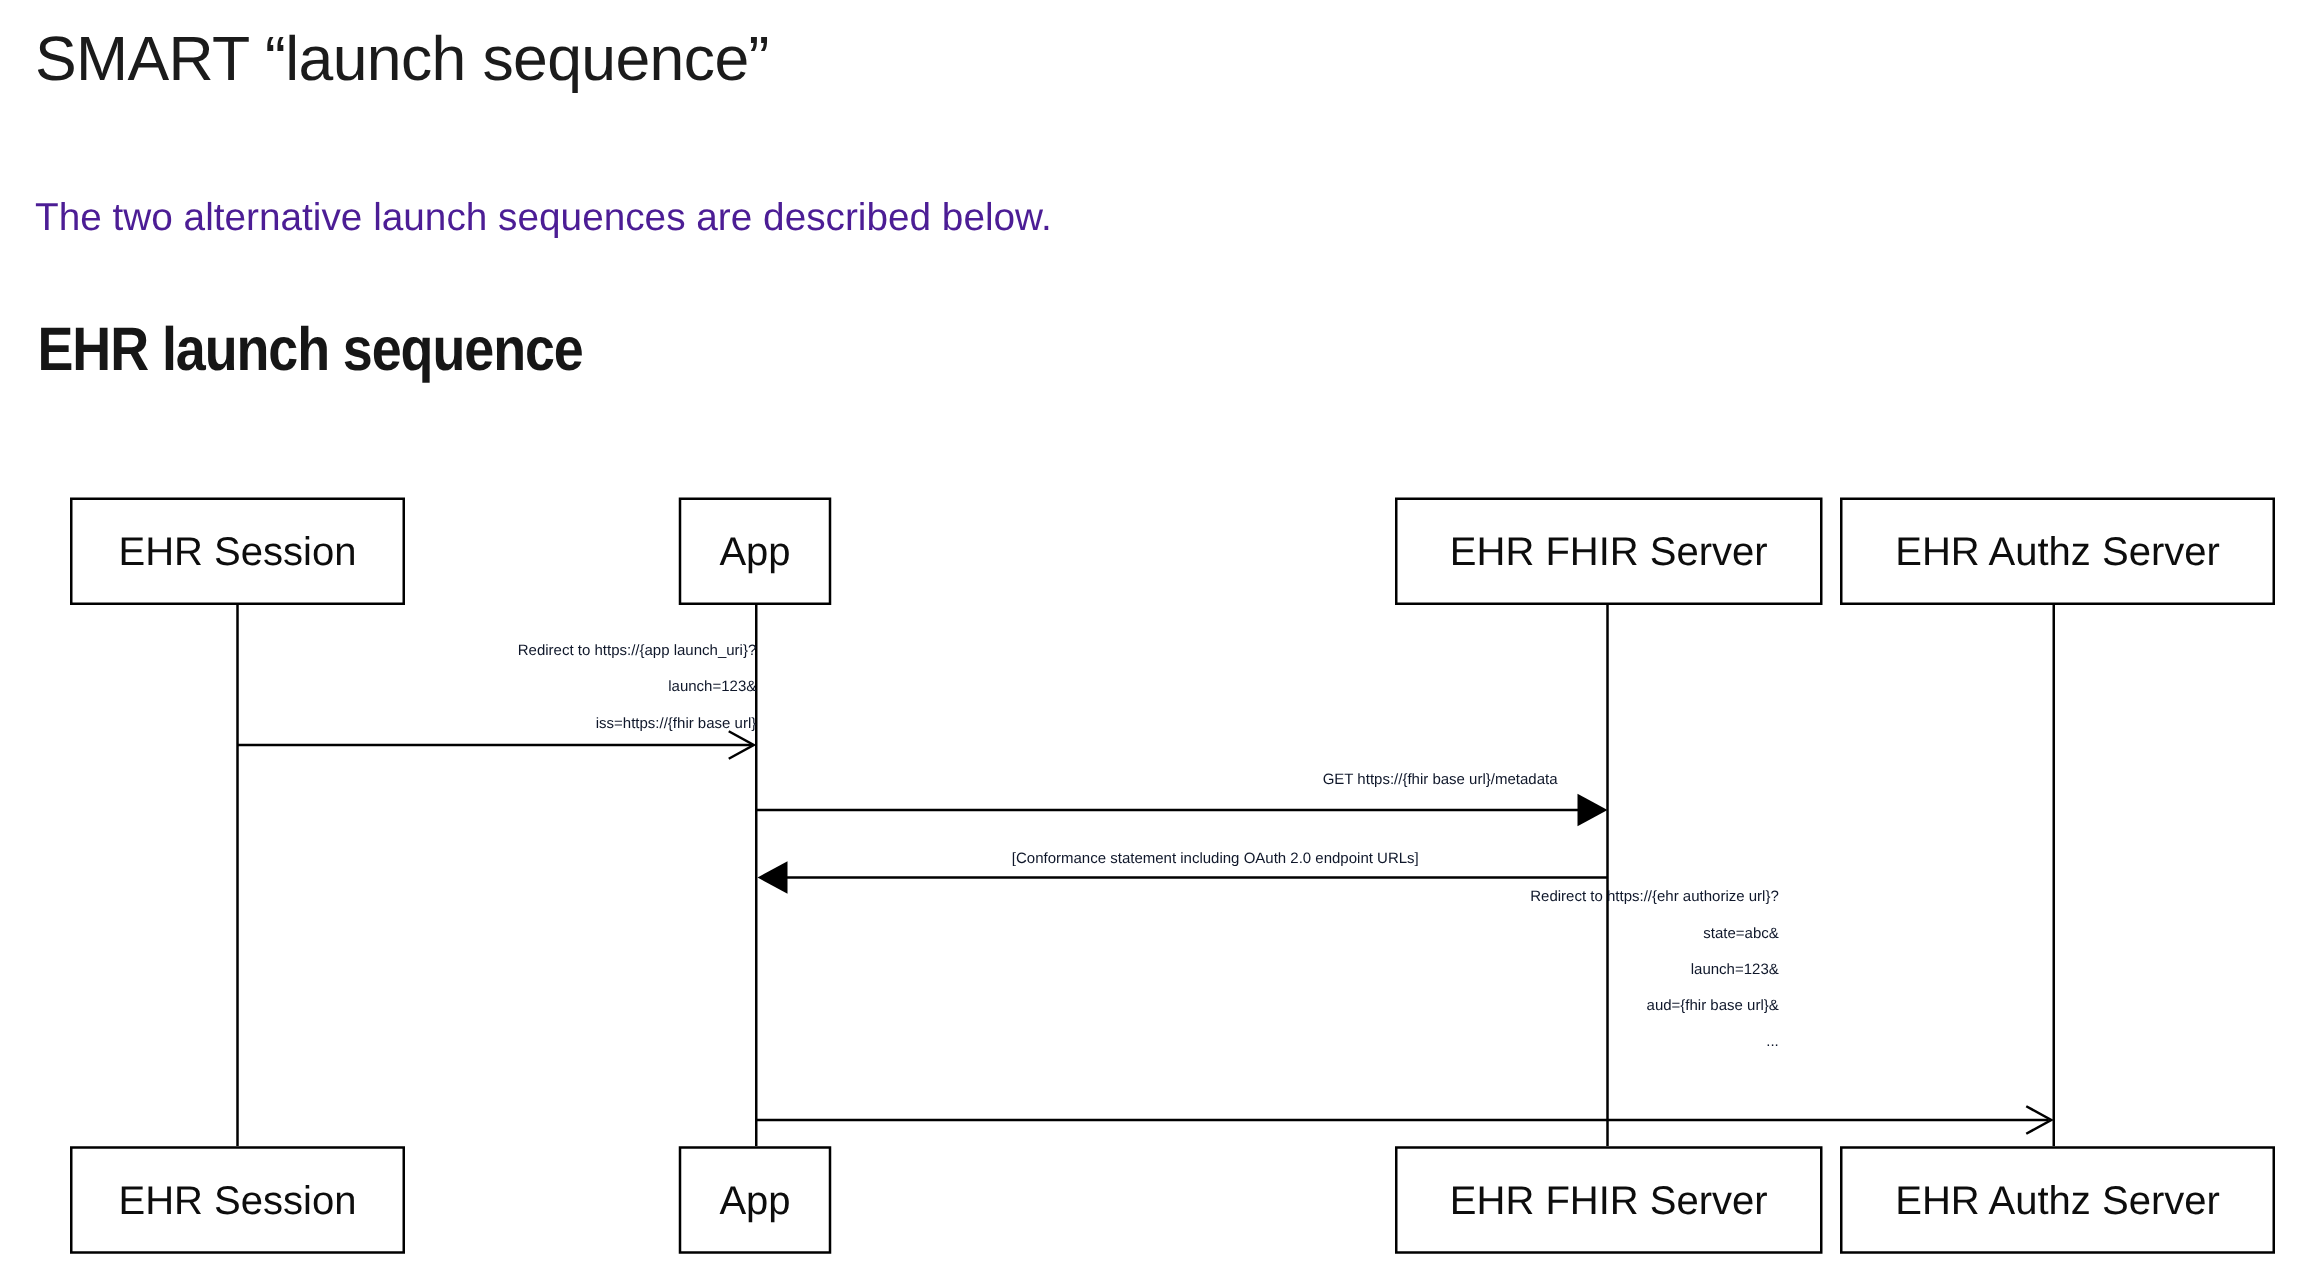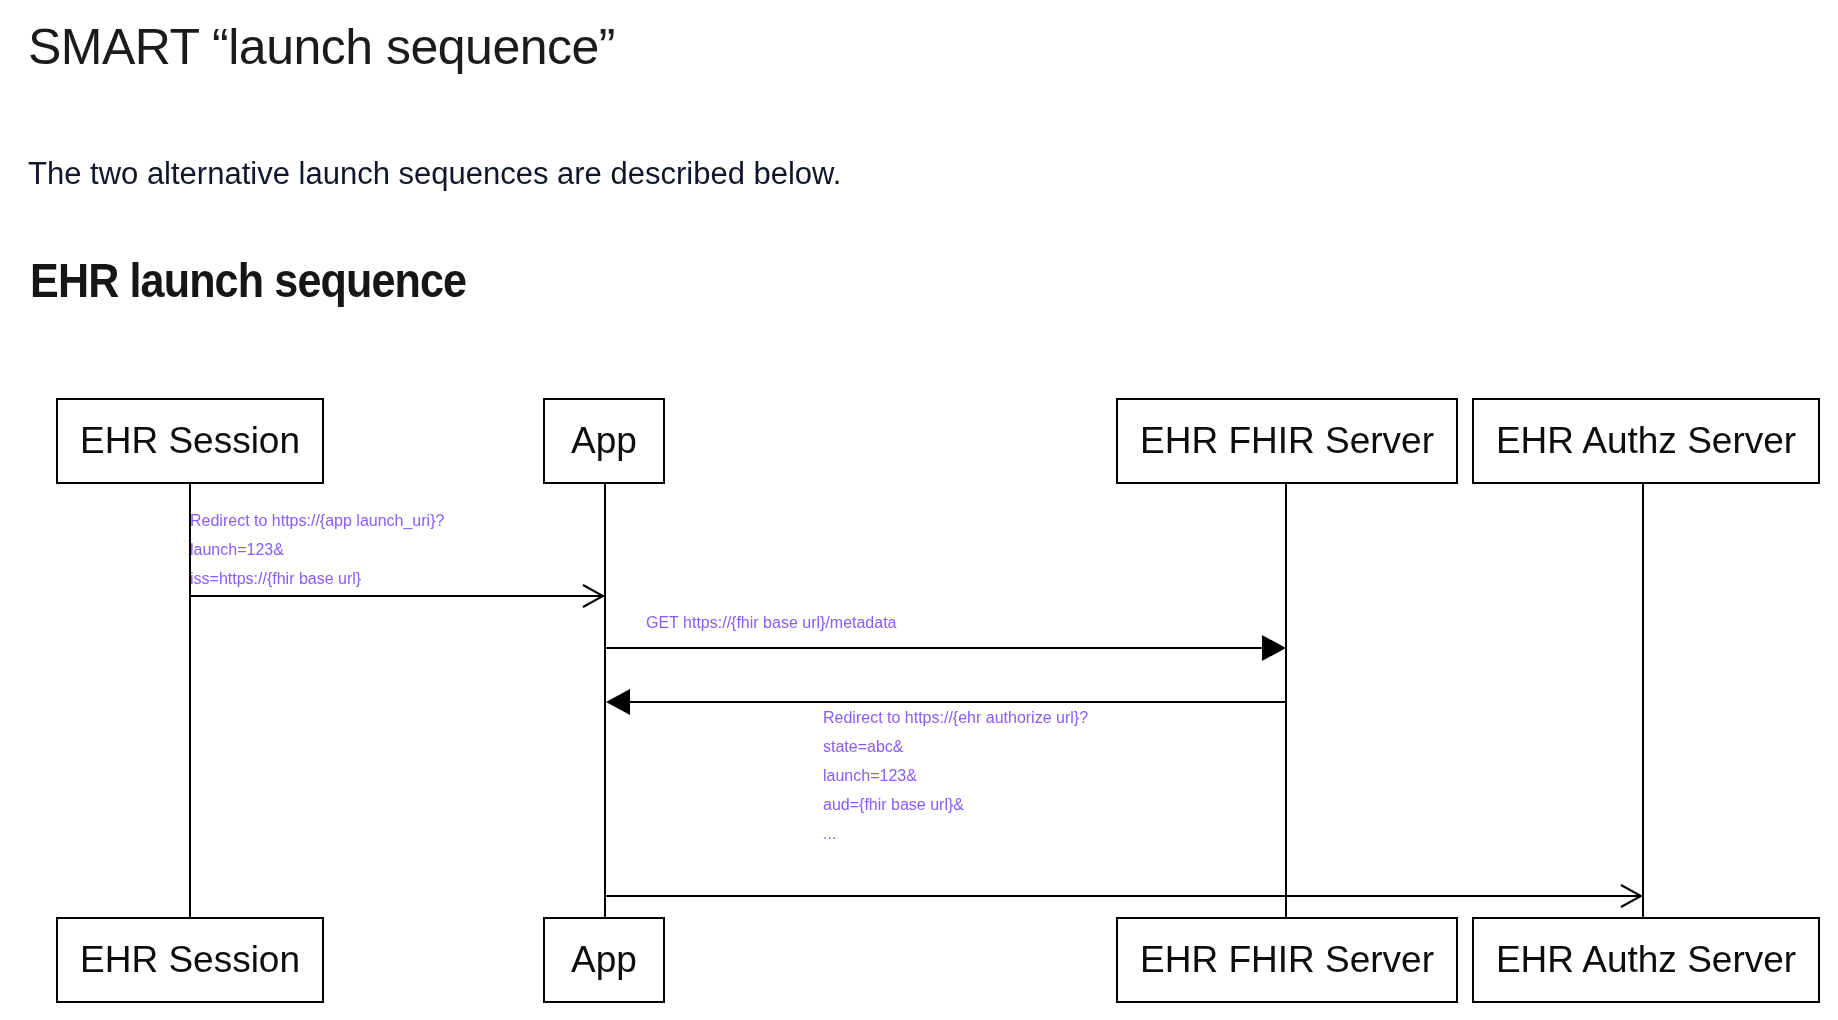--- a/index.html
+++ b/index.html
@@ -26,21 +26,21 @@
     color: #1b1b1b;
     white-space: nowrap;
   }
   .intro {
     position: absolute;
     left: 28px;
     top: 156px;
     margin: 0;
     font-size: 31px;
     font-weight: 400;
-    color: #0f172a;
+    color: #4c1d95;
     white-space: nowrap;
   }
   .section-heading {
     position: absolute;
     left: 30px;
     top: 252px;
     margin: 0;
     font-size: 49px;
     font-weight: 700;
     letter-spacing: -1px;
@@ -58,21 +58,21 @@
     height: 1020px;
   }
   .actor {
     position: absolute;
     box-sizing: border-box;
     border: 2px solid #000000;
     background: #ffffff;
     display: flex;
     align-items: center;
     justify-content: center;
-    font-size: 37px;
+    font-size: 32px;
     color: #0d0d0d;
     white-space: nowrap;
   }
   .actor-session-top    { left: 56px;   top: 398px; width: 268px; height: 86px; }
   .actor-app-top        { left: 543px;  top: 398px; width: 122px; height: 86px; }
   .actor-fhir-top       { left: 1116px; top: 398px; width: 342px; height: 86px; }
   .actor-authz-top      { left: 1472px; top: 398px; width: 348px; height: 86px; }
   .actor-session-bottom { left: 56px;   top: 917px; width: 268px; height: 86px; }
   .actor-app-bottom     { left: 543px;  top: 917px; width: 122px; height: 86px; }
   .actor-fhir-bottom    { left: 1116px; top: 917px; width: 342px; height: 86px; }
@@ -89,23 +89,23 @@
   .lifeline-fhir    { left: 1285px; }
   .lifeline-authz   { left: 1642px; }
   .arrow-layer {
     position: absolute;
     left: 0;
     top: 0;
     pointer-events: none;
   }
   .msg-label {
     position: absolute;
-    text-align: left;
-    font-size: 16px;
-    color: #8b5cf6;
+    text-align: right;
+    font-size: 12px;
+    color: #0f172a;
     white-space: nowrap;
   }
   .msg-label .line { display: block; }
   .msg-1 { left: 190px; top: 506px; width: 415px; line-height: 29px; }
   .msg-2 { left: 646px; top: 610px; width: 600px; line-height: 26px; }
   .msg-3 { left: 615px; top: 673px; width: 520px; line-height: 26px; }
   .msg-4 { left: 823px; top: 703px; width: 600px; line-height: 29px; }
 </style>
 </head>
 <body>
@@ -160,20 +160,23 @@
     <div class="msg-label msg-1">
       <span class="line">Redirect to https://{app launch_uri}?</span>
       <span class="line">launch=123&amp;</span>
       <span class="line">iss=https://{fhir base url}</span>
     </div>
 
     <div class="msg-label msg-2">
       <span class="line">GET https://{fhir base url}/metadata</span>
     </div>
 
+    <div class="msg-label msg-3">
+      <span class="line">[Conformance statement including OAuth 2.0 endpoint URLs]</span>
+    </div>
 
     <div class="msg-label msg-4">
       <span class="line">Redirect to https://{ehr authorize url}?</span>
       <span class="line">state=abc&amp;</span>
       <span class="line">launch=123&amp;</span>
       <span class="line">aud={fhir base url}&amp;</span>
       <span class="line">...</span>
     </div>
 
     <div class="actor actor-session-bottom">

